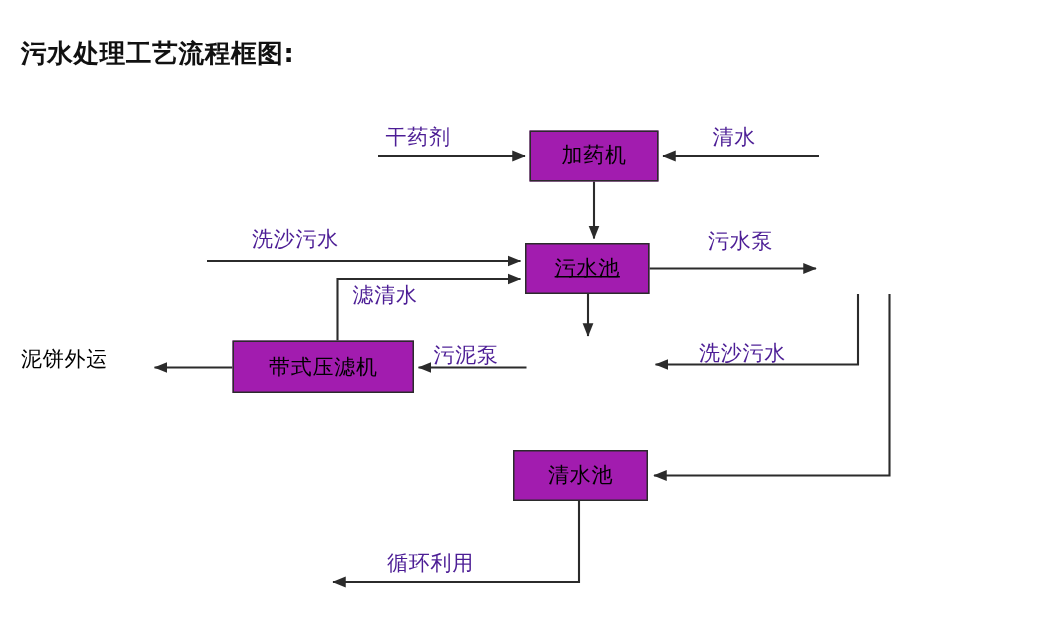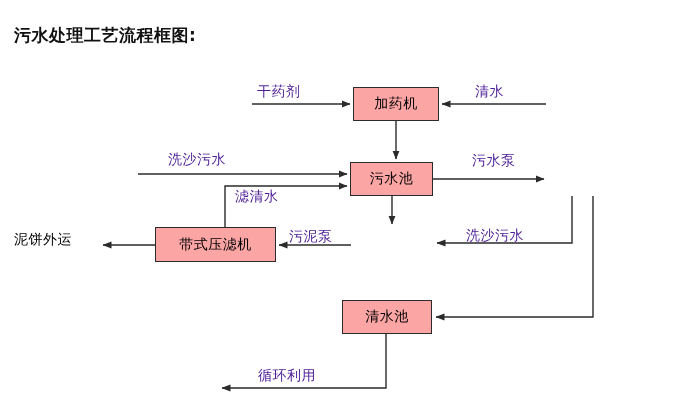--- a/index.html
+++ b/index.html
@@ -32,21 +32,21 @@
     font-size: 17px;
     font-weight: bold;
     letter-spacing: 0.5px;
     white-space: nowrap;
     color: #111111;
   }
   .node {
     position: absolute;
     box-sizing: border-box;
     border: 1.4px solid #2b2b2b;
-    background: #fca5a5;
+    background: #a21caf;
     display: flex;
     align-items: center;
     justify-content: center;
     font-size: 14px;
     letter-spacing: 0.5px;
     white-space: nowrap;
     color: #000000;
   }
   .edge-label {
     position: absolute;
@@ -101,21 +101,21 @@
 
       <path d="M593,196 L593,317 L436,317" marker-end="url(#arrow)"></path>
 
       <path d="M386,334 L386,388 L222,388" marker-end="url(#arrow)"></path>
     </g>
   </svg>
 
   <div class="node" style="left:353px;top:87px;width:86px;height:34px;">
     <span>加药机</span>
   </div>
-  <div class="node" style="left:350px;top:162px;width:83px;height:34px;">
+  <div class="node" style="left:350px;top:162px;width:83px;height:34px;text-decoration:underline;">
     <span>污水池</span>
   </div>
   <div class="node" style="left:155px;top:227px;width:121px;height:35px;">
     <span>带式压滤机</span>
   </div>
   <div class="node" style="left:342px;top:300px;width:90px;height:34px;">
     <span>清水池</span>
   </div>
 
   <div class="edge-label" style="left:257px;top:83px;">干药剂</div>

